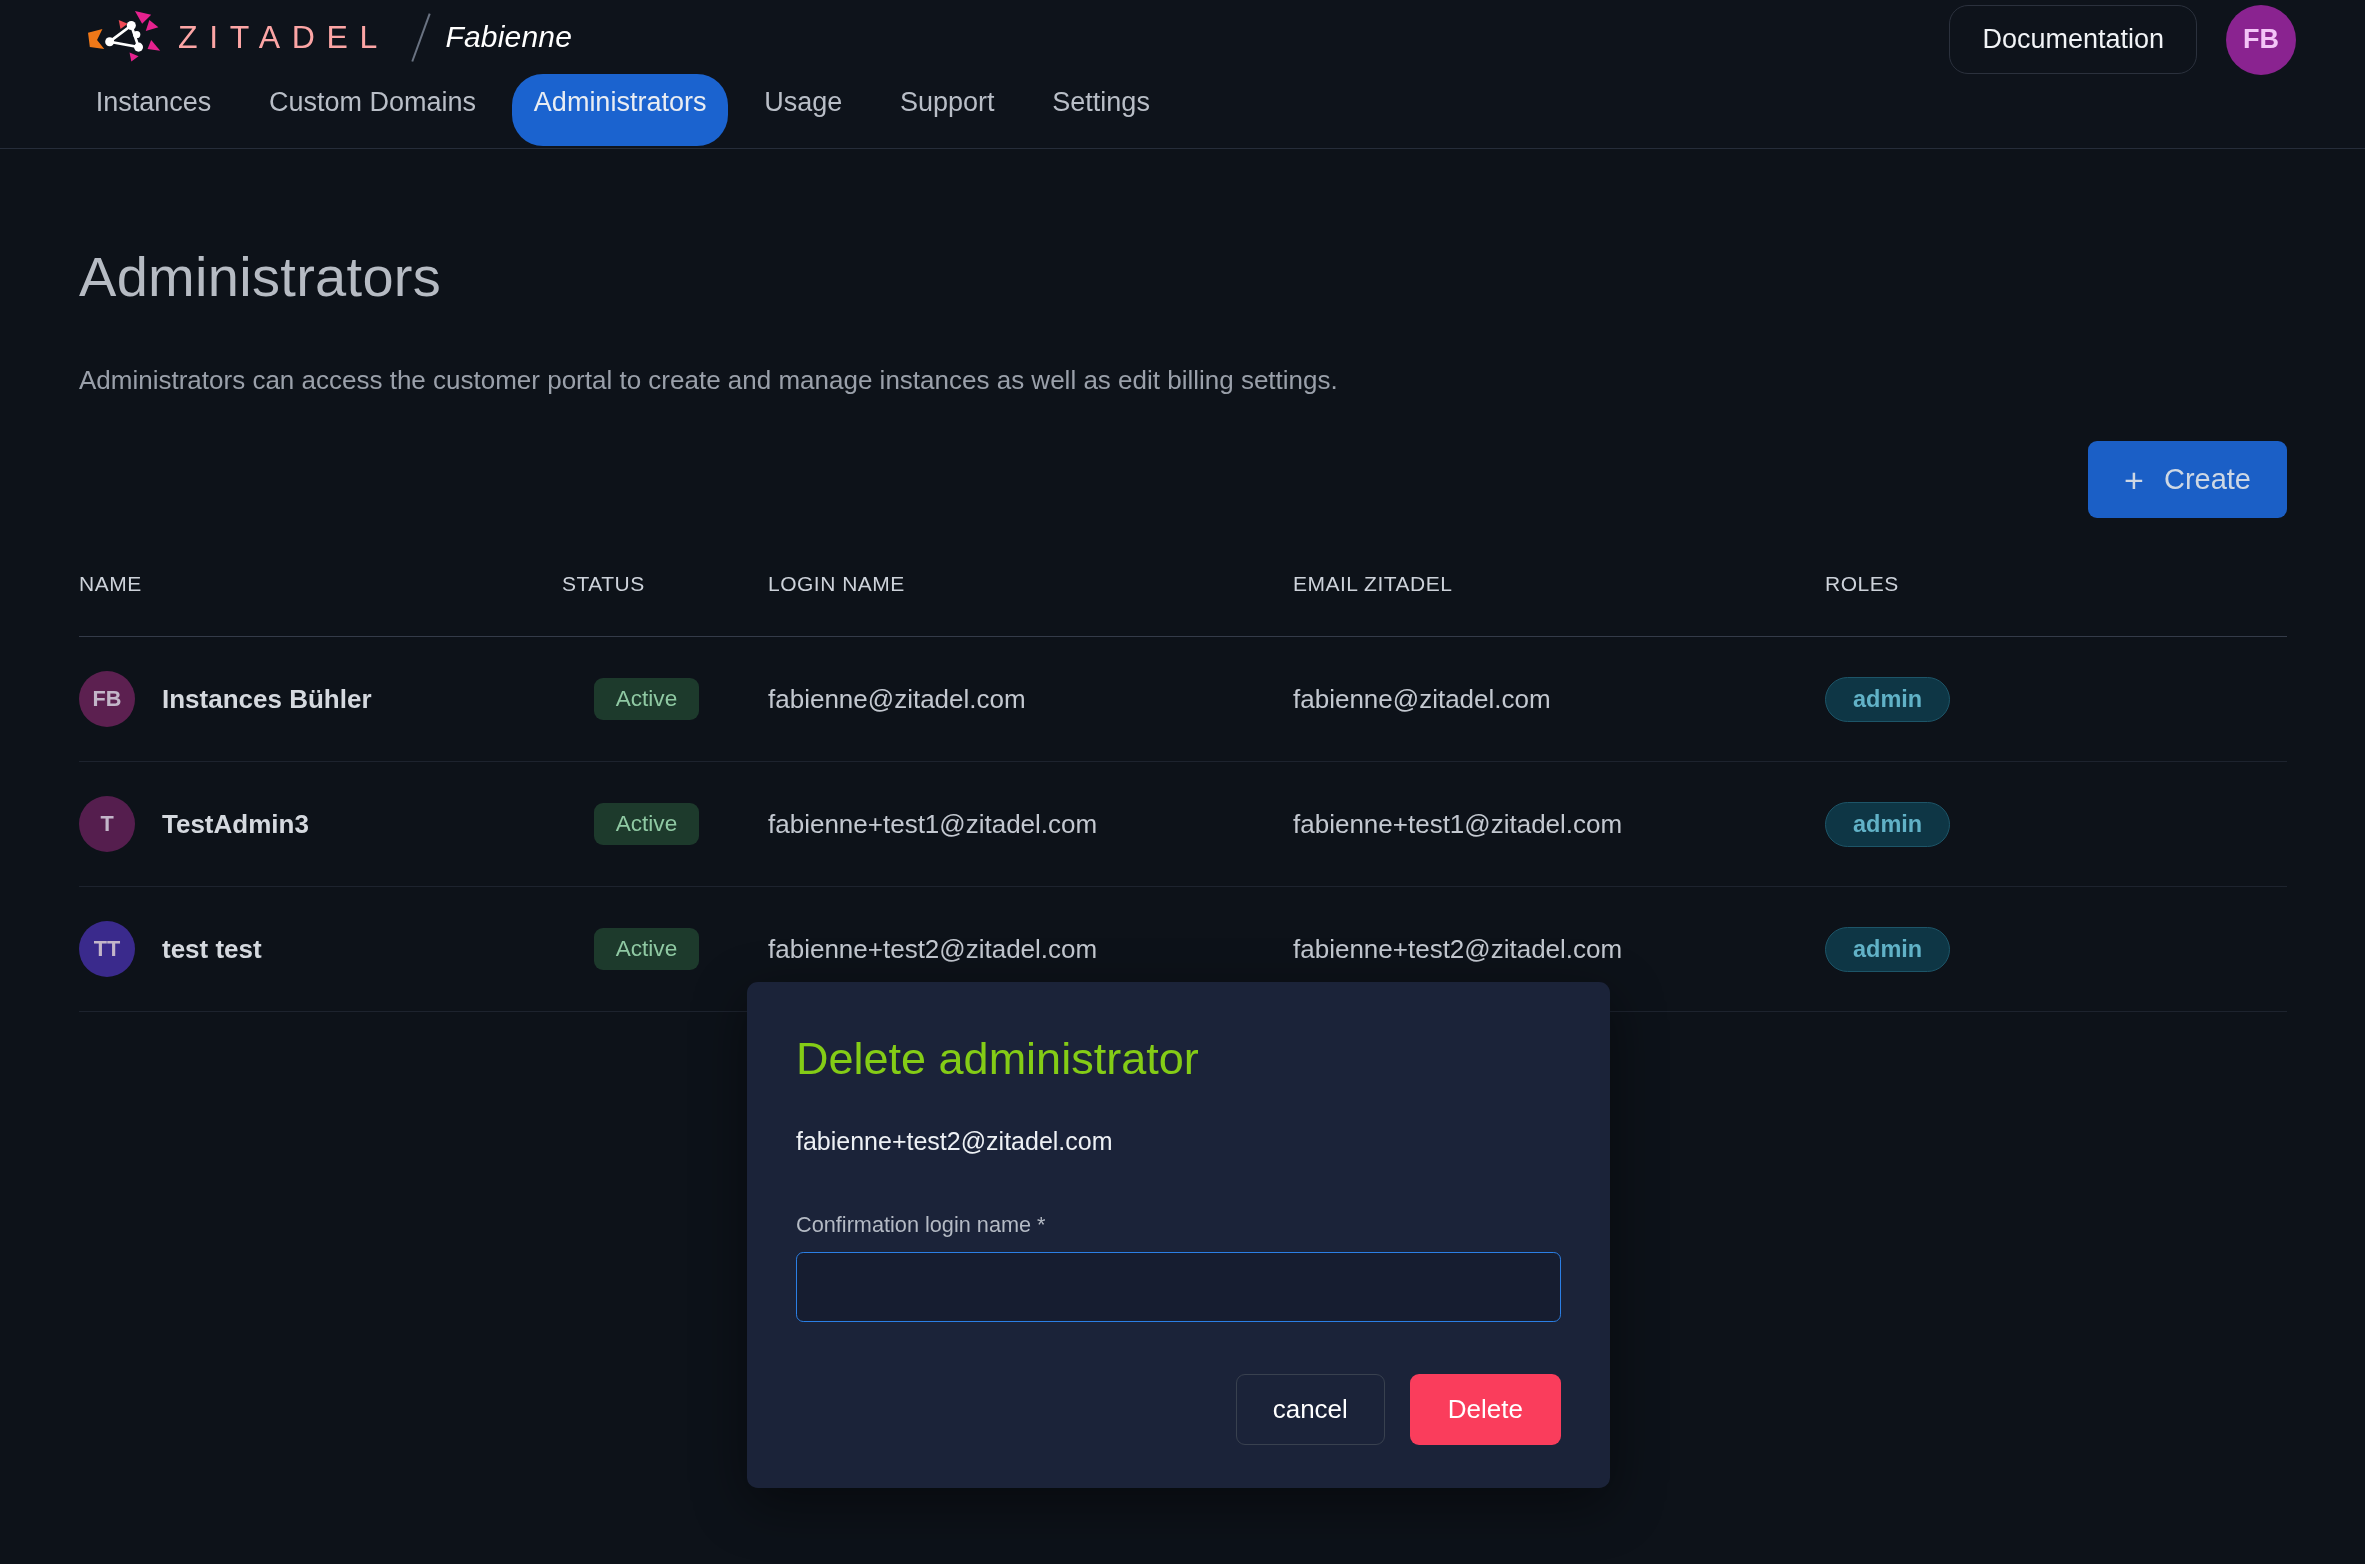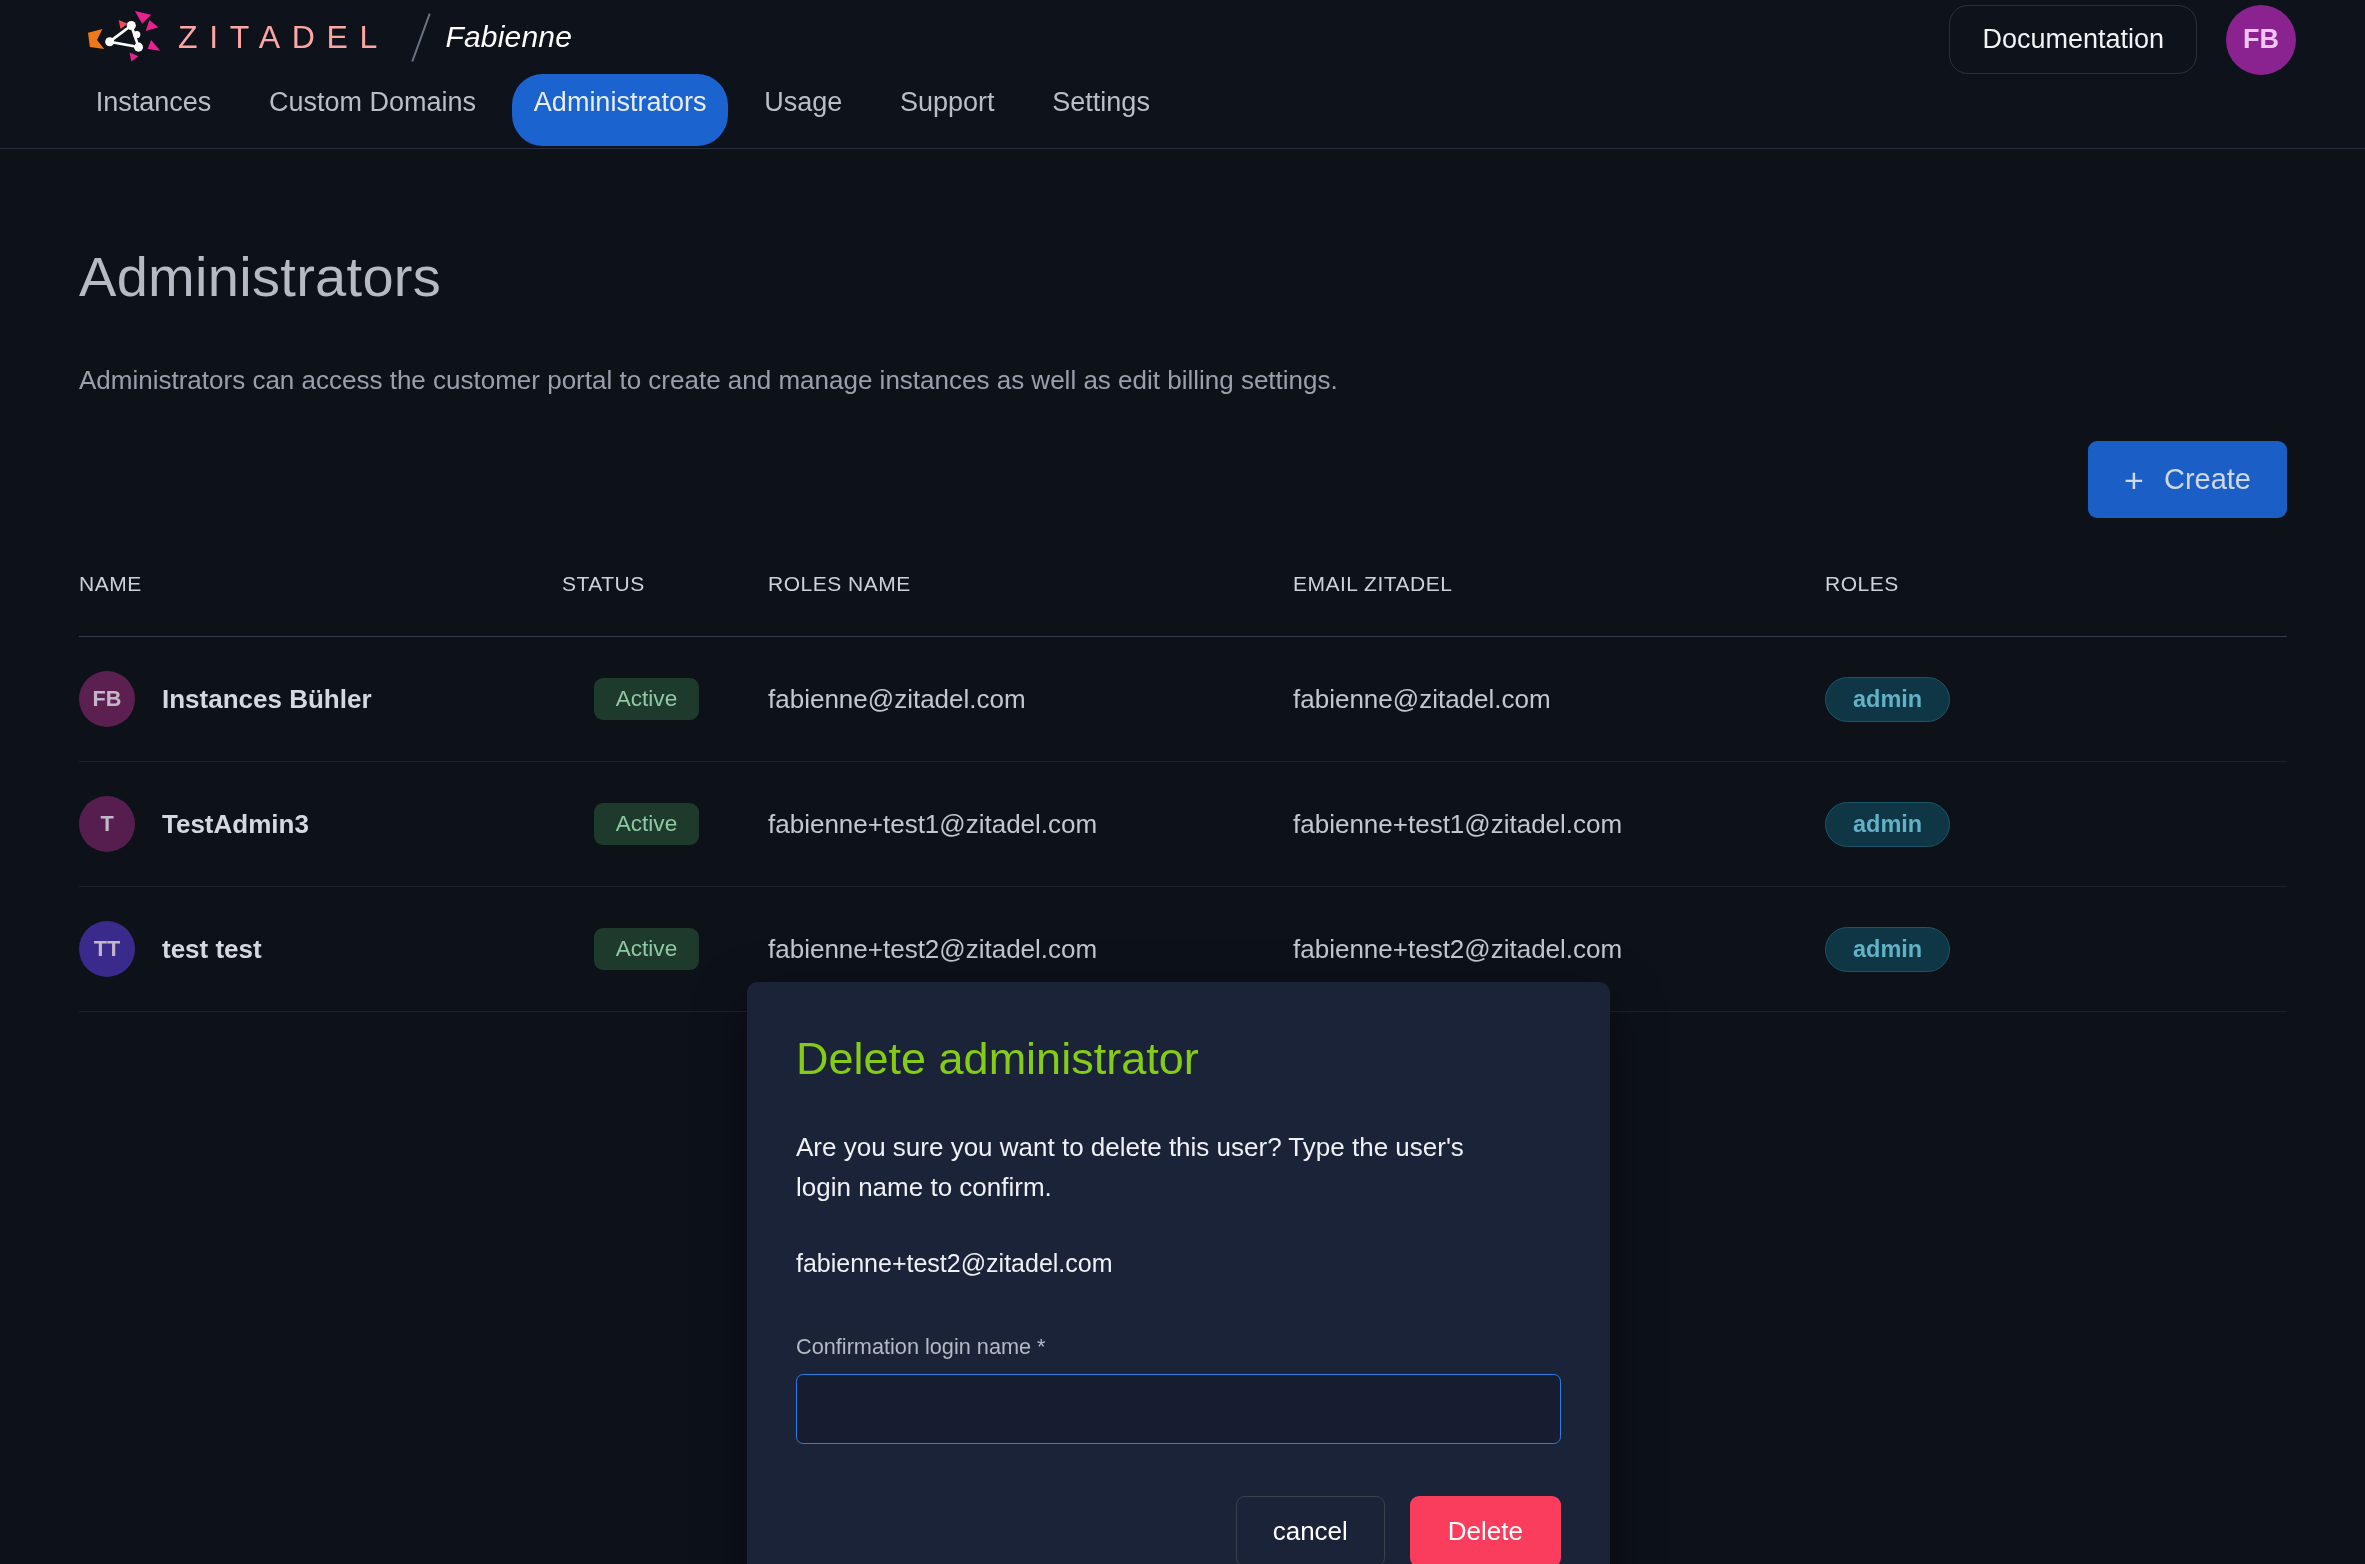--- a/index.html
+++ b/index.html
@@ -290,21 +290,21 @@
       <span class="plus-ico">+</span>
       <span>Create</span>
     </button>
   </div>
 
   <table class="tbl">
     <thead>
       <tr>
         <th class="col-name">NAME</th>
         <th class="col-status">STATUS</th>
-        <th class="col-login">ROLES NAME</th>
+        <th class="col-login">LOGIN NAME</th>
         <th class="col-email">EMAIL ZITADEL</th>
         <th class="col-roles">ROLES</th>
       </tr>
     </thead>
     <tbody>
       <tr>
         <td>
           <div class="name-cell">
             <span class="avatar" style="background: rgb(92, 32, 80);">FB</span>
             <span class="user-name">Instances Bühler</span>
@@ -349,21 +349,20 @@
         <td class="cell-text">fabienne+test2@zitadel.com</td>
         <td>
           <span class="badge-role">admin</span>
         </td>
       </tr>
     </tbody>
   </table>
 
   <div class="modal">
     <div class="modal-title">Delete administrator</div>
-    <div class="modal-text">Are you sure you want to delete this user? Type the user's login name to confirm.</div>
     <div class="modal-login">fabienne+test2@zitadel.com</div>
     <div class="field-label">Confirmation login name *</div>
     <input class="field-input" type="text" autofocus="" placeholder="" style="">
     <div class="modal-actions">
       <button class="btn-cancel">cancel</button>
       <button class="btn-delete">Delete</button>
     </div>
   </div>
 </div>
 

